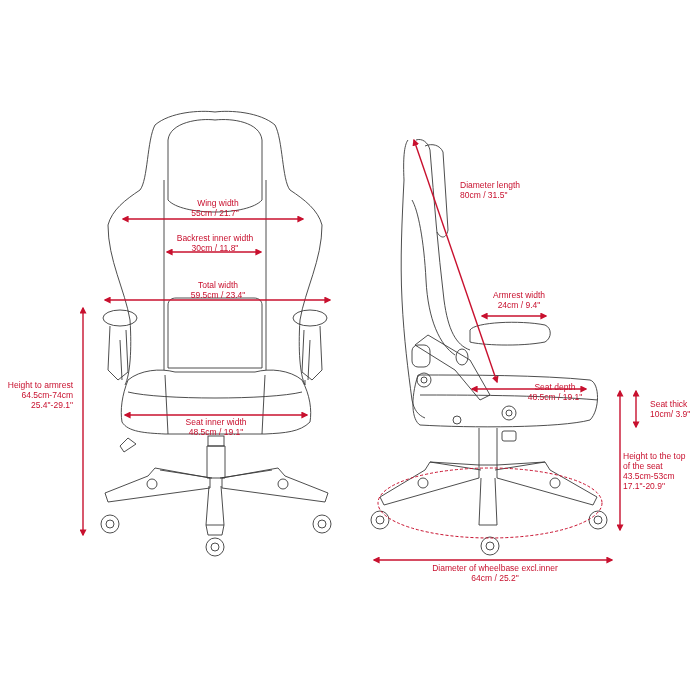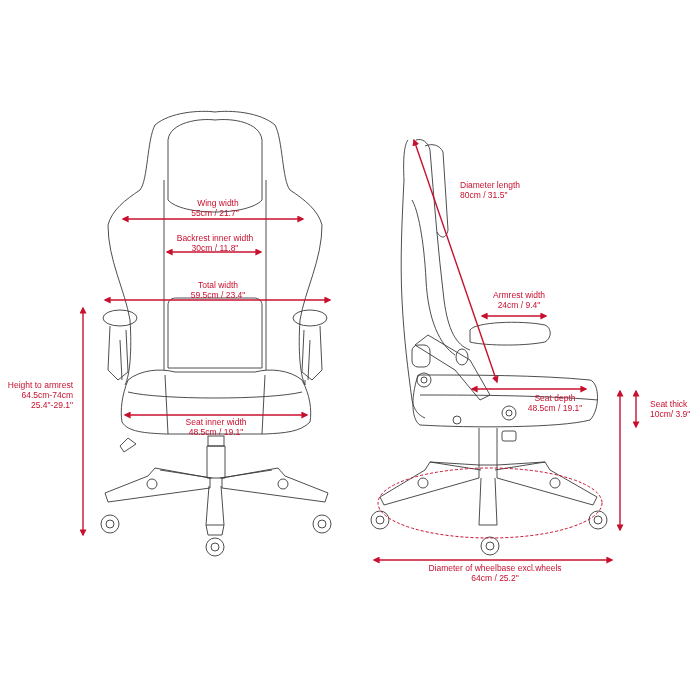--- a/index.html
+++ b/index.html
@@ -161,26 +161,32 @@
   </div>
 
   <div class="lbl l" style="left:460px; top:180px;">
     <span>Diameter length</span>
     <span>80cm / 31.5"</span>
   </div>
   <div class="lbl c" style="left:519px; top:290px;">
     <span>Armrest width</span>
     <span>24cm / 9.4"</span>
   </div>
-  <div class="lbl c" style="left:555px; top:393px;">
+  <div class="lbl c" style="left:555px; top:382px;">
     <span>Seat depth</span>
     <span>48.5cm / 19.1"</span>
   </div>
   <div class="lbl l" style="left:650px; top:399px;">
     <span>Seat thick</span>
     <span>10cm/ 3.9"</span>
   </div>
+  <div class="lbl l" style="left:623px; top:451px;">
+    <span>Height to the top</span>
+    <span>of the seat</span>
+    <span>43.5cm-53cm</span>
+    <span>17.1"-20.9"</span>
+  </div>
   <div class="lbl c" style="left:495px; top:563px;">
-    <span>Diameter of wheelbase excl.wheels</span>
+    <span>Diameter of wheelbase excl.inner</span>
     <span>64cm / 25.2"</span>
   </div>
 
 </div>
 
 </body></html>

